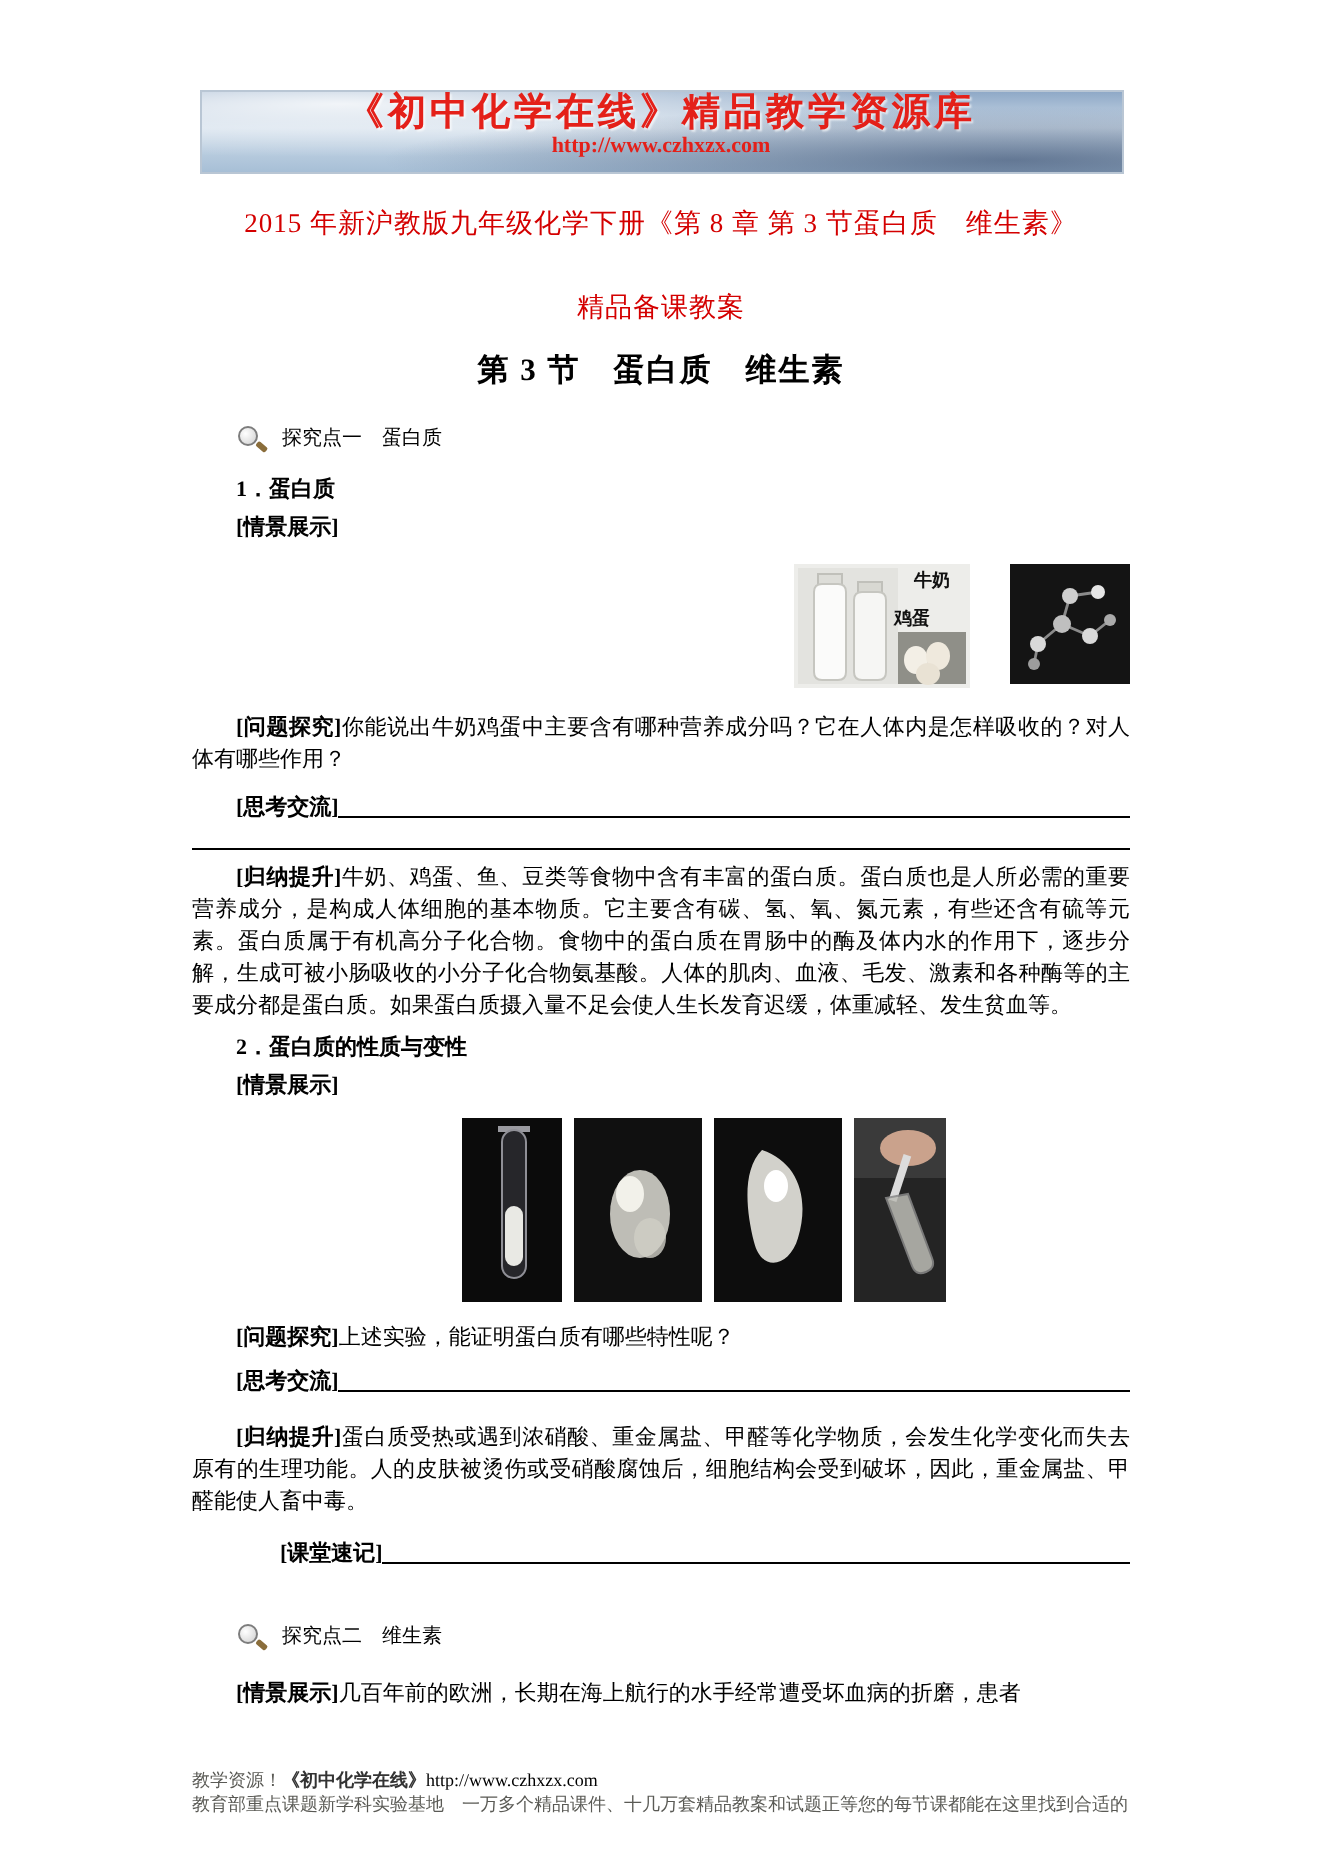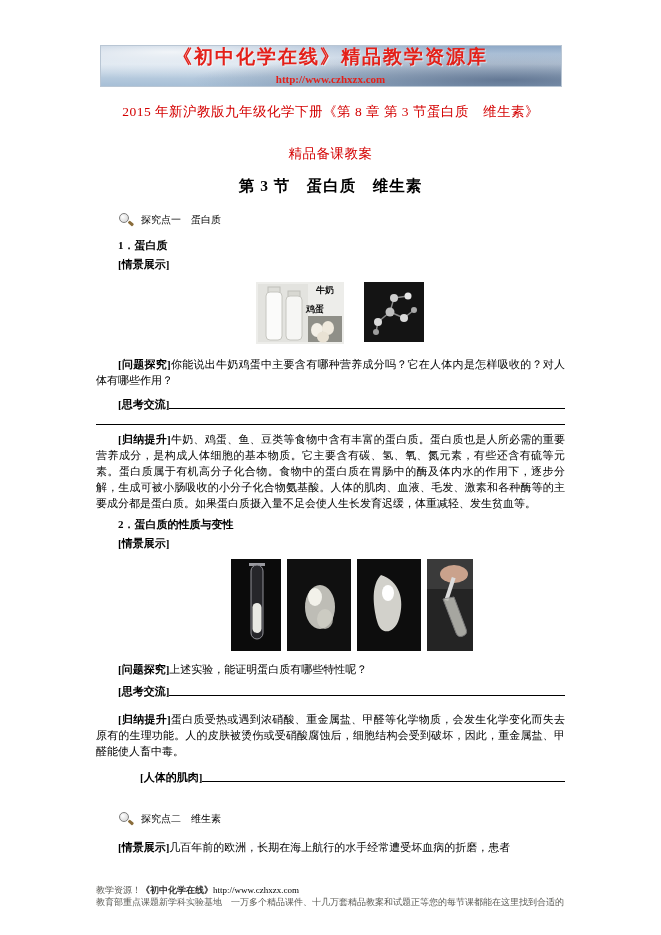--- a/index.html
+++ b/index.html
@@ -7,21 +7,21 @@
   .page {
     width:661px; height:935px; margin:0 auto; position:relative;
     background:#ffffff; overflow:hidden;
     padding:45px 96px 0 96px;
     font-family:"Liberation Serif","DejaVu Serif",serif;
     color:#000;
   }
   
   .banner {
     width:462px; height:42px; margin:0 auto 16px auto; position:relative;
-    display:flex; flex-direction:column; align-items:center; justify-content:space-between;
+    display:flex; flex-direction:column; align-items:center; justify-content:flex-start;
     background:
       radial-gradient(ellipse at 88% 85%, rgba(35,55,90,.55), rgba(35,55,90,0) 55%),
       radial-gradient(ellipse at 15% 15%, rgba(255,255,255,.85), rgba(255,255,255,0) 55%),
       linear-gradient(180deg,#8fa9c7 0%, #cddbe9 45%, #a7bfd6 100%);
     border:1px solid #b9c6d4;
   }
   .banner-title { font-size:19px; font-weight:bold; color:#e42019; letter-spacing:2px;
     text-shadow:1px 1px 1px rgba(255,255,255,.65); line-height:21px; }
   .banner-url { font-size:11px; font-weight:bold; color:#e42019; line-height:13px; }
   
@@ -37,21 +37,21 @@
   .mag { position:relative; display:inline-block; width:16px; height:15px; margin-right:7px; }
   .mag::before { content:""; position:absolute; left:1px; top:1px; width:8px; height:8px;
     border:1.5px solid #7d7d7d; border-radius:50%;
     background:radial-gradient(circle at 35% 35%, #ffffff, #cfcfcf); }
   .mag::after { content:""; position:absolute; left:10px; top:10px; width:6px; height:2.5px;
     background:#8a6d3b; transform:rotate(40deg); border-radius:1px; }
   .sub-heading { padding-left:22px; font-weight:bold; font-size:11px; line-height:15px; margin-bottom:4px; }
   .label-line { padding-left:22px; font-weight:bold; font-size:11px; line-height:15px; margin-bottom:10px; }
   .label-line.tight { margin-bottom:8px; }
   
-  .img-row1 { margin-left:160px; display:flex; gap:20px; align-items:flex-start; margin-bottom:12px; }
+  .img-row1 { margin-left:160px; display:flex; gap:20px; align-items:flex-start; margin-bottom:12px;justify-content:flex-end; }
   .milk-img { position:relative; width:88px; height:62px; }
   .milk-cap { position:absolute; font-size:9px; font-weight:bold; color:#111;
     font-family:"Liberation Sans","DejaVu Sans",sans-serif; }
   .milk-cap.milk { right:10px; top:2px; }
   .milk-cap.egg { right:20px; top:21px; }
   .mol-img { width:60px; height:60px; }
   .img-row2 { margin-left:135px; display:flex; gap:6px; align-items:flex-end; margin-bottom:10px; }
   
   .para { font-size:11px; line-height:16px; text-align:justify; text-indent:2em; margin-bottom:8px; }
   .para b { font-weight:bold; }
@@ -174,21 +174,21 @@
   <p class="para mb6"><b>[问题探究]</b><span>上述实验，能证明蛋白质有哪些特性呢？</span></p>
 
   <div class="blank-row standalone">
     <span class="lab">[思考交流]</span>
     <span class="blank-fill"></span>
   </div>
 
   <p class="para mb10"><b>[归纳提升]</b><span>蛋白质受热或遇到浓硝酸、重金属盐、甲醛等化学物质，会发生化学变化而失去原有的生理功能。人的皮肤被烫伤或受硝酸腐蚀后，细胞结构会受到破坏，因此，重金属盐、甲醛能使人畜中毒。</span></p>
 
   <div class="blank-row note-row">
-    <span class="lab">[人体的肌肉]</span>
+    <span class="lab">[课堂速记]</span>
     <span class="blank-fill"></span>
   </div>
 
   <div class="explore-row second">
     <span class="mag"></span>
     <span>探究点二　维生素</span>
   </div>
 
   <p class="para"><b>[情景展示]</b><span>几百年前的欧洲，长期在海上航行的水手经常遭受坏血病的折磨，患者</span></p>
 

